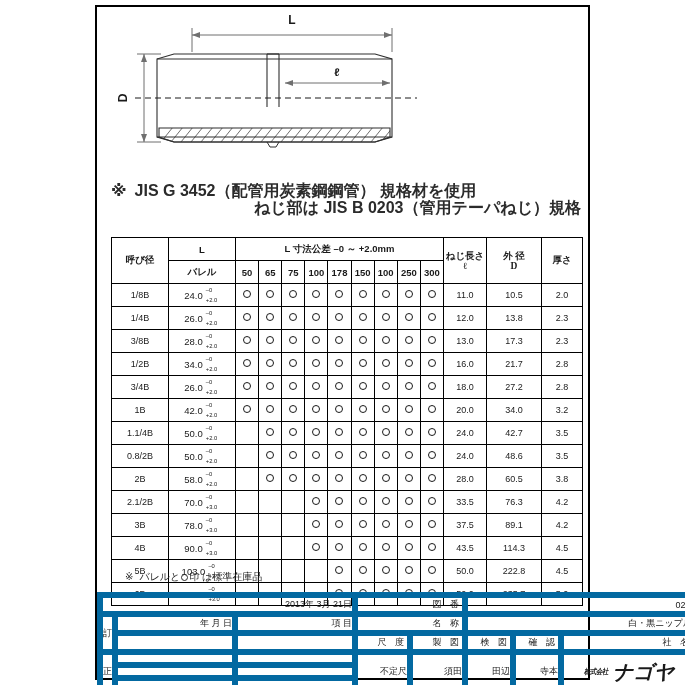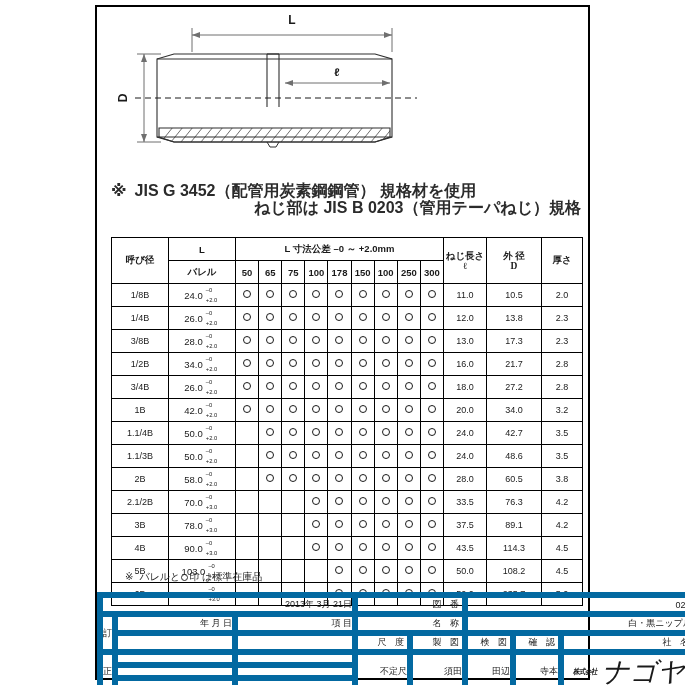--- a/index.html
+++ b/index.html
@@ -181,22 +181,22 @@
     gap: 3px;
   }
   .logo-kabu {
     font-size: 7.5px;
     font-weight: bold;
     font-style: italic;
     letter-spacing: -0.5px;
     transform: scaleX(0.85);
   }
   .logo-name {
-    font-size: 27px;
-    font-weight: normal;
+    font-size: 20px;
+    font-weight: bold;
     font-style: italic;
     letter-spacing: 0px;
     line-height: 20px;
   }
 </style>
 </head>
 <body>
 
 <div id="drawing-sheet">
 
@@ -492,21 +492,21 @@
             <td class="tol-col"><span class="mark-circle"></span></td>
             <td class="tol-col"><span class="mark-circle"></span></td>
             <td class="tol-col"><span class="mark-circle"></span></td>
             <td class="tol-col"><span class="mark-circle"></span></td>
             <td class="tol-col"><span class="mark-circle"></span></td>
             <td>24.0</td>
             <td>42.7</td>
             <td>3.5</td>
           </tr>
           <tr>
-            <td>1.1/3B</td>
+            <td>0.8/2B</td>
             <td>
               <div class="barrel-cell">
                 <span class="barrel-val">50.0</span>
                 <span class="tol-stack">
                   <span class="tol-up">–0</span>
                   <span>+2.0</span>
                 </span>
               </div>
             </td>
             <td class="tol-col"></td>
@@ -632,21 +632,21 @@
             <td class="tol-col"></td>
             <td class="tol-col"></td>
             <td class="tol-col"></td>
             <td class="tol-col"></td>
             <td class="tol-col"><span class="mark-circle"></span></td>
             <td class="tol-col"><span class="mark-circle"></span></td>
             <td class="tol-col"><span class="mark-circle"></span></td>
             <td class="tol-col"><span class="mark-circle"></span></td>
             <td class="tol-col"><span class="mark-circle"></span></td>
             <td>50.0</td>
-            <td>108.2</td>
+            <td>222.8</td>
             <td>4.5</td>
           </tr>
           <tr>
             <td>6B</td>
             <td>
               <div class="barrel-cell">
                 <span class="barrel-val">103.0</span>
                 <span class="tol-stack">
                   <span class="tol-up">–0</span>
                   <span>+3.0</span>

